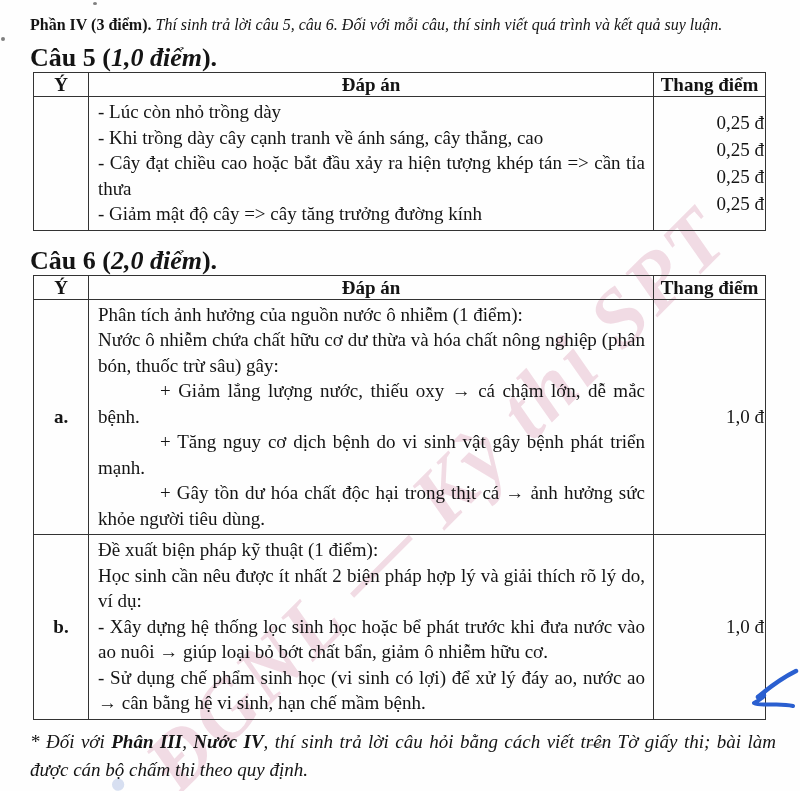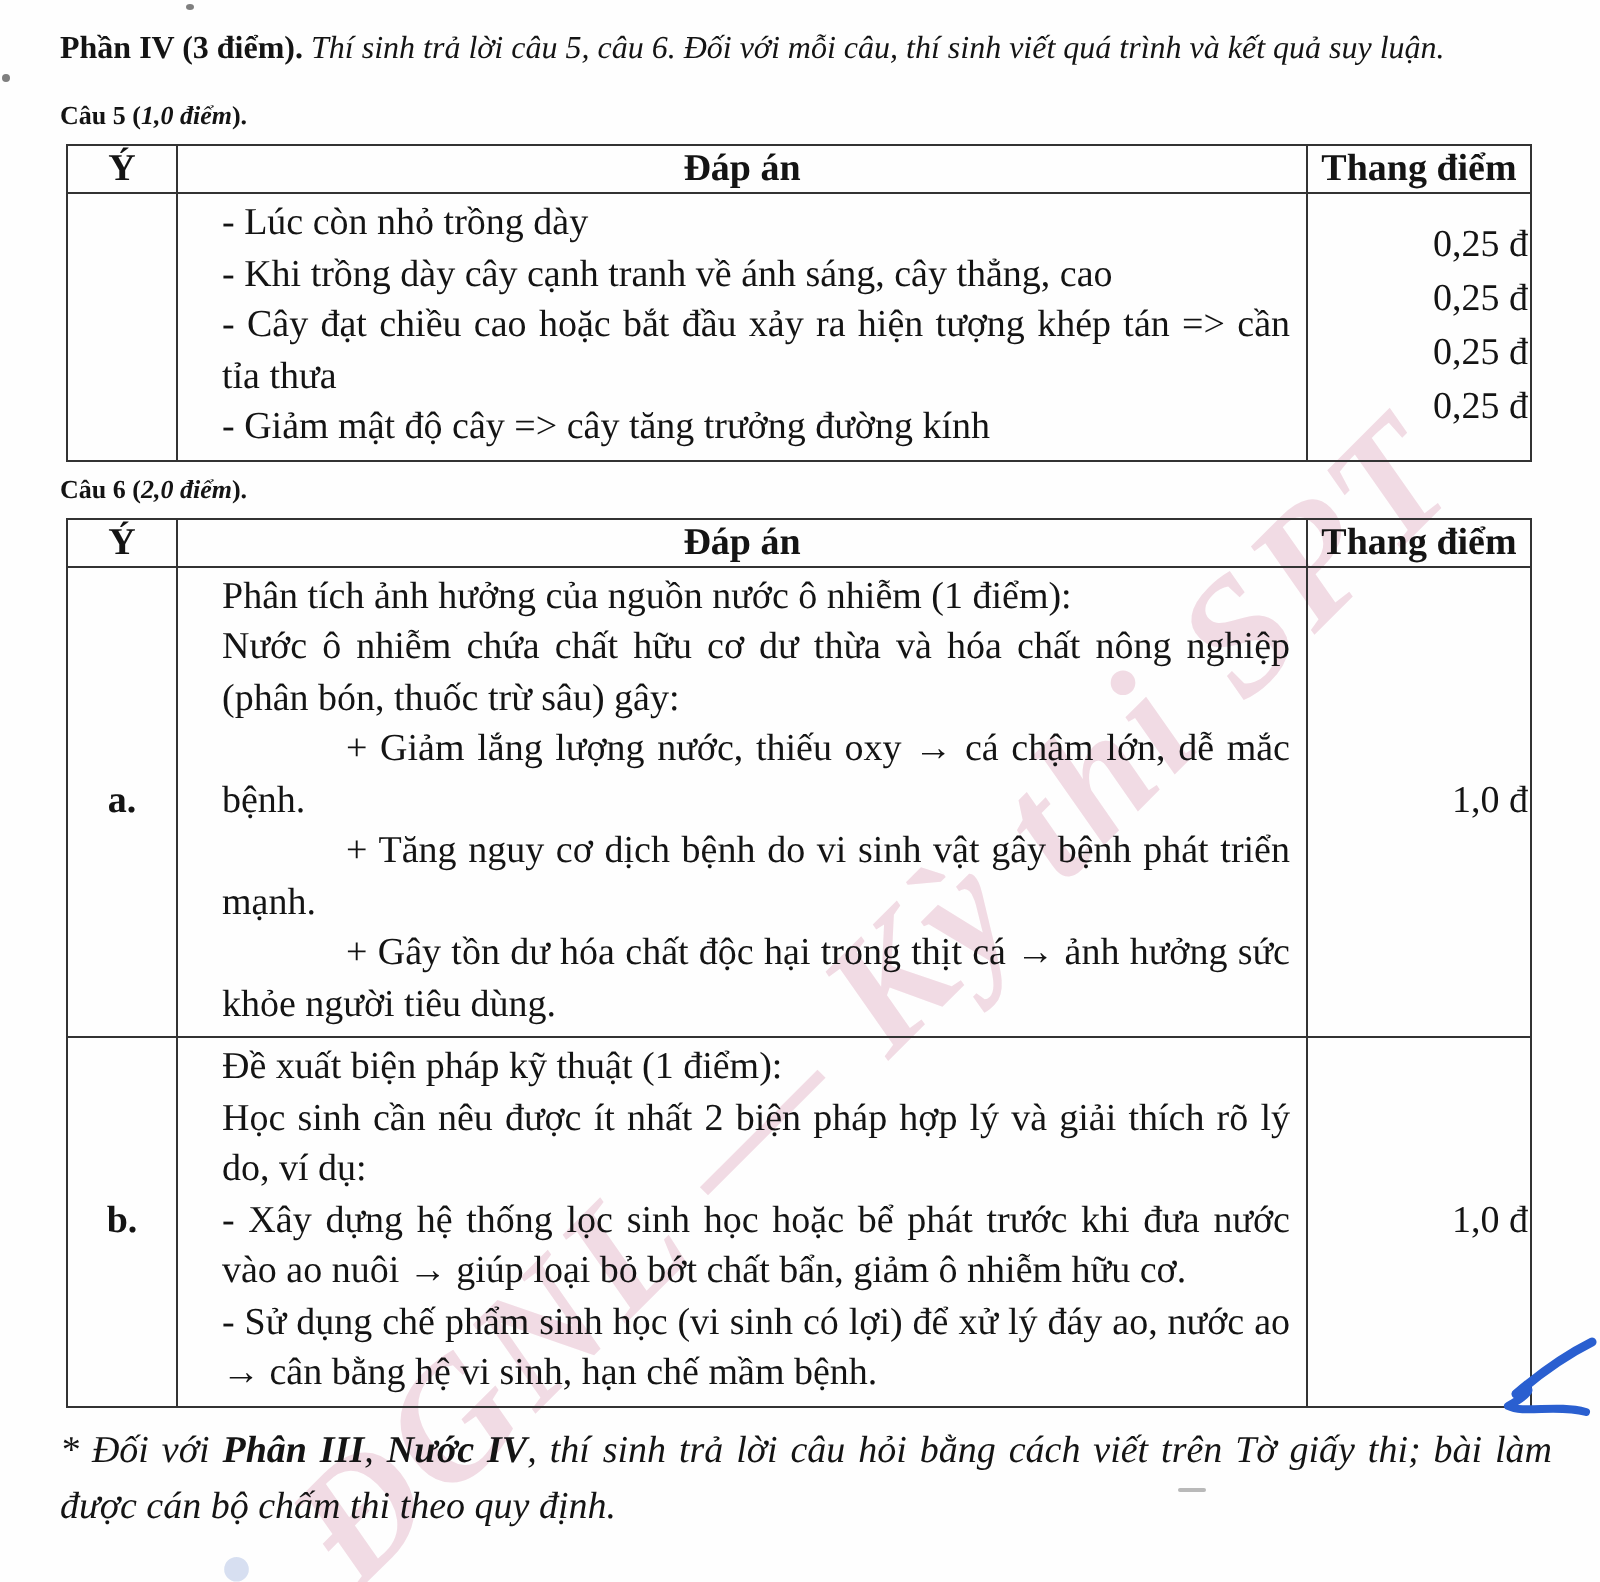--- a/index.html
+++ b/index.html
@@ -22,38 +22,38 @@
   .wm-pink{color:#d58ca9;}
   
   .intro{
     margin:11px 28px 0 30px; font-size:16px; line-height:28px;
     text-align:justify;
   }
   .intro .lead{font-weight:bold;}
   .intro .ital{font-style:italic;}
   
   .cau-title{
-    margin:7px 0 3px 30px; font-size:13px; font-weight:bold; line-height:23px;
+    margin:7px 0 3px 30px; font-size:26px; font-weight:bold; line-height:23px;
   }
   .cau-title .pts{font-style:italic;}
   
   table.answer-table{
     border-collapse:collapse; margin:3px 0 0 33px; width:733px;
     font-size:19px; table-layout:fixed; background:transparent;
   }
   .answer-table th, .answer-table td{border:1.6px solid #333;}
   .answer-table th{
     font-weight:bold; padding:1px 3px; line-height:21px; text-align:center;
   }
   col.c-y{width:55px;} col.c-ans{width:auto;} col.c-score{width:112px;}
   td.y-cell{
     text-align:center; vertical-align:middle; font-weight:bold; line-height:25px;
   }
   td.ans-cell{
-    padding:2px 8px 3px 22px; text-align:justify; vertical-align:top;
+    padding:2px 8px 3px 9px; text-align:justify; vertical-align:top;
     line-height:25.5px;
   }
   td.ans-cell p{margin:0;}
   td.ans-cell p.indent{text-indent:62px;}
   td.score-cell{
     text-align:right; vertical-align:middle; line-height:27px;
   }
   
   .footnote{
     margin:8px 24px 0 30px; font-size:19px; line-height:28px;
@@ -112,21 +112,21 @@
           <td class="score-cell">
             <div>0,25 đ</div>
             <div>0,25 đ</div>
             <div>0,25 đ</div>
             <div>0,25 đ</div>
           </td>
         </tr>
       </tbody>
     </table>
 
-    <div class="cau-title" style="margin-top:2px;"><span>Câu 6 (</span><span class="pts">2,0 điểm</span><span>).</span></div>
+    <div class="cau-title" style="margin-top:18px;"><span>Câu 6 (</span><span class="pts">2,0 điểm</span><span>).</span></div>
 
     <table class="answer-table">
       <colgroup>
           <col class="c-y">
           <col class="c-ans">
           <col class="c-score">
         </colgroup>
       <thead>
         <tr>
           <th>Ý</th>

